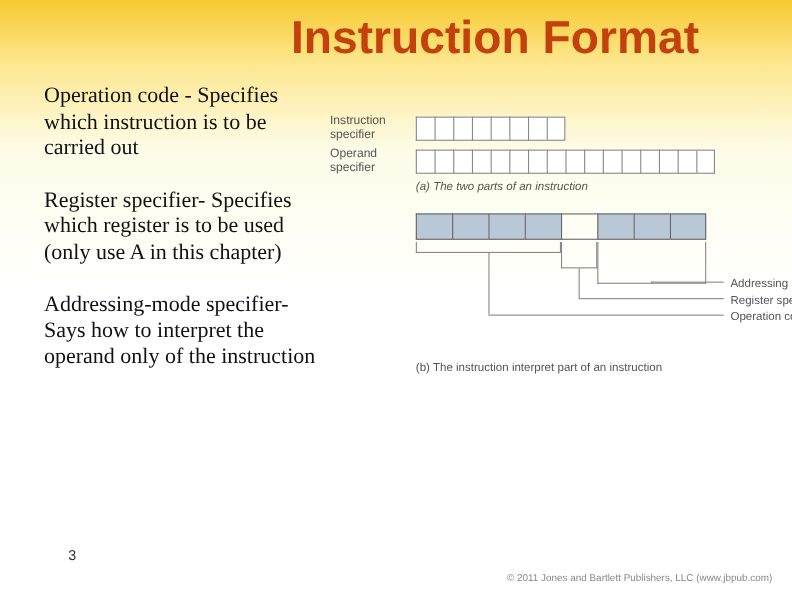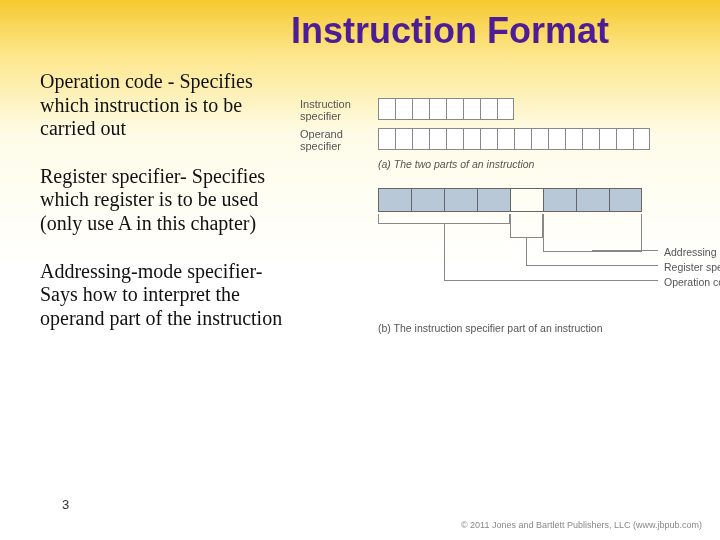--- a/index.html
+++ b/index.html
@@ -5,23 +5,23 @@
   * { margin: 0; padding: 0; box-sizing: border-box; }
   body {
     width: 720px;
     height: 540px;
     font-family: Arial, Helvetica, sans-serif;
     background: linear-gradient(to bottom, #f7c92f 0%, #fde68a 10%, #fefce8 25%, #ffffff 50%);
     position: relative;
     overflow: hidden;
   }
   .title {
-    font-size: 36px;
+    font-size: 42px;
     font-weight: bold;
-    color: #4c1d95;
+    color: #c2410c;
     text-align: center;
     padding-top: 10px;
     padding-left: 180px;
   }
   .content {
     display: flex;
     padding: 18px 30px 0 40px;
   }
   .left-col {
     width: 260px;
@@ -37,21 +37,21 @@
   .right-col {
     flex: 1;
     position: relative;
     padding-top: 28px;
   }
   .diagram-a {
     position: relative;
   }
   .row-a {
     display: flex;
-    align-items: flex-start;
+    align-items: flex-end;
     margin-bottom: 6px;
   }
   .label-a {
     width: 78px;
     font-size: 11px;
     color: #555;
     line-height: 1.1;
     text-align: left;
     padding-right: 6px;
   }
@@ -146,21 +146,21 @@
 </style>
 </head>
 <body>
 
 <div class="title">Instruction Format</div>
 
 <div class="content">
   <div class="left-col">
     <p class="para">Operation code - Specifies which instruction is to be carried out</p>
     <p class="para">Register specifier- Specifies which register is to be used (only use A in this chapter)</p>
-    <p class="para">Addressing-mode specifier- Says how to interpret the operand part of the instruction</p>
+    <p class="para">Addressing-mode specifier- Says how to interpret the operand only of the instruction</p>
   </div>
 
   <div class="right-col">
 
     <div class="diagram-a">
       <div class="row-a">
         <div class="label-a">Instruction specifier</div>
         <div class="cells">
           <div class="cell"></div>
           <div class="cell"></div>
@@ -222,20 +222,20 @@
         <div class="bracket b3"></div>
         <div class="line-v" style="left:214px; top:38px; height:0;"></div>
         <div class="line-h" style="left:214px; top:36px; width:66px;"></div>
         <div class="line-v" style="left:214px; top:36px; height:2px;"></div>
 
         <div class="lead-lbl ll1">Addressing mode</div>
         <div class="lead-lbl ll2">Register specifier or 5th bit of opcode</div>
         <div class="lead-lbl ll3">Operation code</div>
       </div>
 
-      <div class="caption-b">(b) The instruction specifier part of an instruction</div>
+      <div class="caption-b">(b) The instruction interpret part of an instruction</div>
     </div>
 
   </div>
 </div>
 
 <div class="page-num">3</div>
 <div class="copyright">© 2011 Jones and Bartlett Publishers, LLC (www.jbpub.com)</div>
 
 </body></html>

